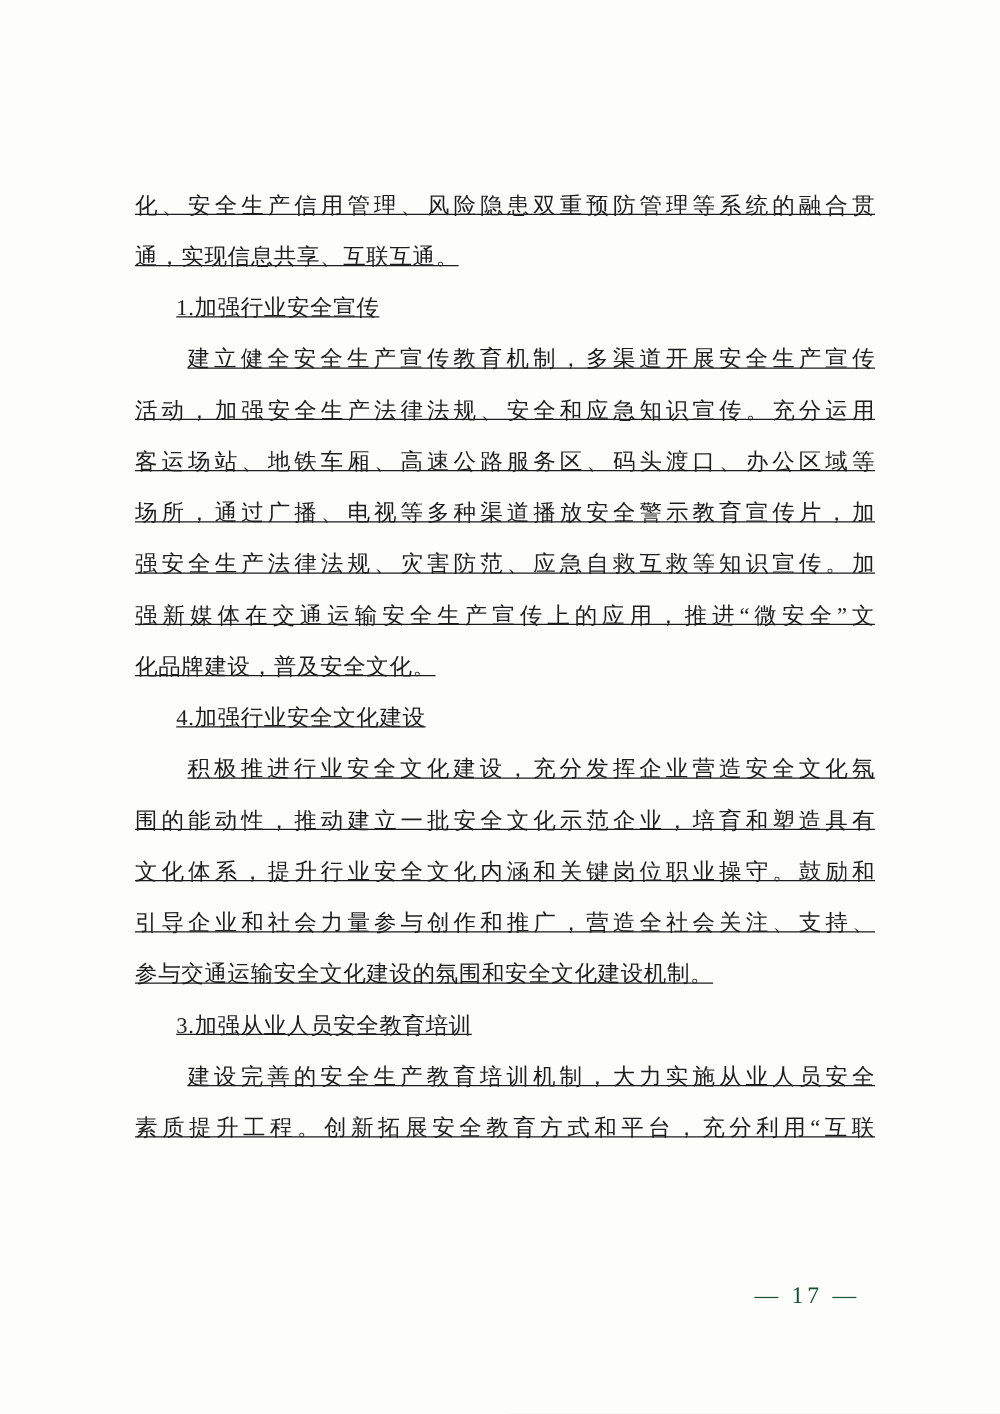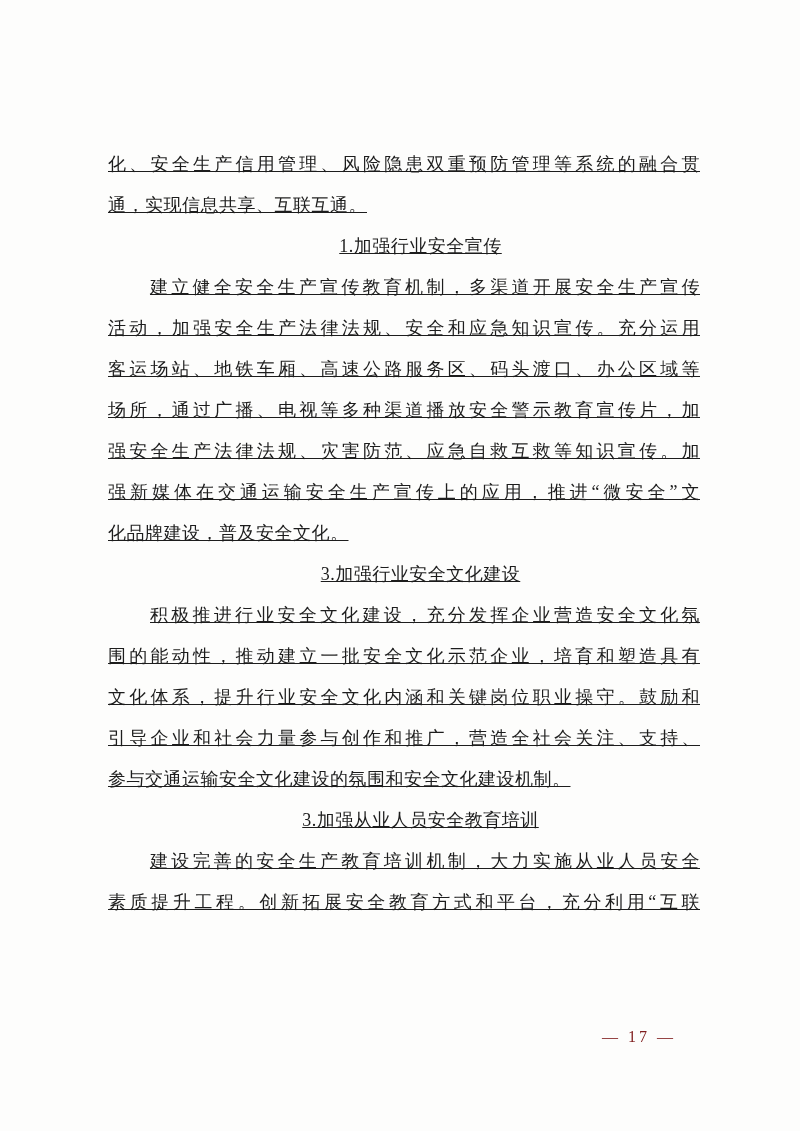--- a/index.html
+++ b/index.html
@@ -33,52 +33,51 @@
   }
   .fill {
     text-align: justify;
     text-align-last: justify;
   }
   .ind {
     text-indent: 42px;
   }
   .ind-num {
     text-indent: 33px;
-    text-align: center;
   }
   .bold {
     font-weight: 700;
     letter-spacing: 0.8px;
   }
   .pagenum {
     position: absolute;
     top: 1026px;
-    right: 124px;
-    font-size: 16px;
+    right: 112px;
+    font-size: 19px;
     line-height: 22px;
     letter-spacing: 3px;
-    color: #7f1d1d;
+    color: #14532d;
   }
 </style>
 </head>
 <body>
 
 <div class="page">
   <div class="textblock">
     <div class="ln fill">化、安全生产信用管理、风险隐患双重预防管理等系统的融合贯</div>
     <div class="ln">通，实现信息共享、互联互通。</div>
     <div class="ln ind-num">1.加强行业安全宣传</div>
     <div class="ln ind fill">建立健全安全生产宣传教育机制，多渠道开展安全生产宣传</div>
     <div class="ln fill">活动，加强安全生产法律法规、安全和应急知识宣传。充分运用</div>
     <div class="ln fill">客运场站、地铁车厢、高速公路服务区、码头渡口、办公区域等</div>
     <div class="ln fill">场所，通过广播、电视等多种渠道播放安全警示教育宣传片，加</div>
     <div class="ln fill">强安全生产法律法规、灾害防范、应急自救互救等知识宣传。加</div>
     <div class="ln fill">强新媒体在交通运输安全生产宣传上的应用，推进“微安全”文</div>
     <div class="ln">化品牌建设，普及安全文化。</div>
-    <div class="ln ind-num">3.加强行业安全文化建设</div>
+    <div class="ln ind-num">4.加强行业安全文化建设</div>
     <div class="ln ind fill">积极推进行业安全文化建设，充分发挥企业营造安全文化氛</div>
     <div class="ln fill">围的能动性，推动建立一批安全文化示范企业，培育和塑造具有</div>
     <div class="ln fill">文化体系，提升行业安全文化内涵和关键岗位职业操守。鼓励和</div>
     <div class="ln fill">引导企业和社会力量参与创作和推广，营造全社会关注、支持、</div>
     <div class="ln">参与交通运输安全文化建设的氛围和安全文化建设机制。</div>
     <div class="ln ind-num">3.加强从业人员安全教育培训</div>
     <div class="ln ind fill">建设完善的安全生产教育培训机制，大力实施从业人员安全</div>
     <div class="ln fill">素质提升工程。创新拓展安全教育方式和平台，充分利用“互联</div>
   </div>
 

